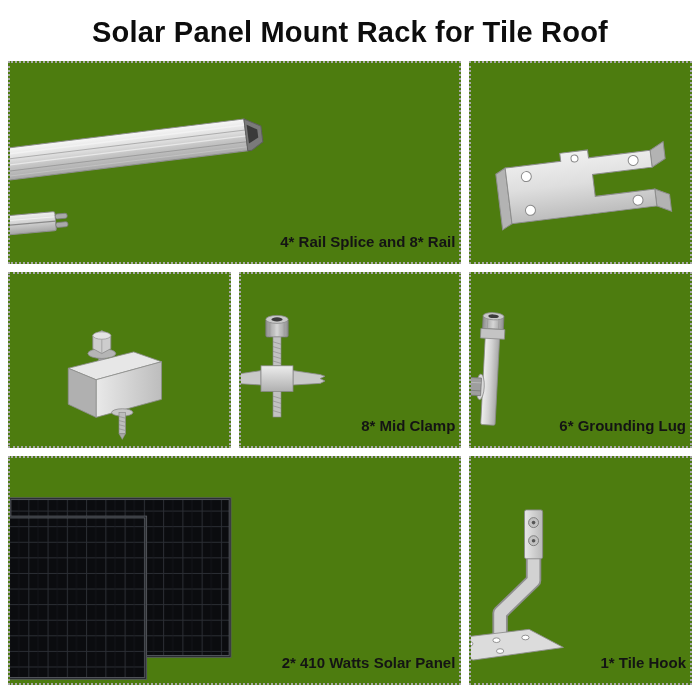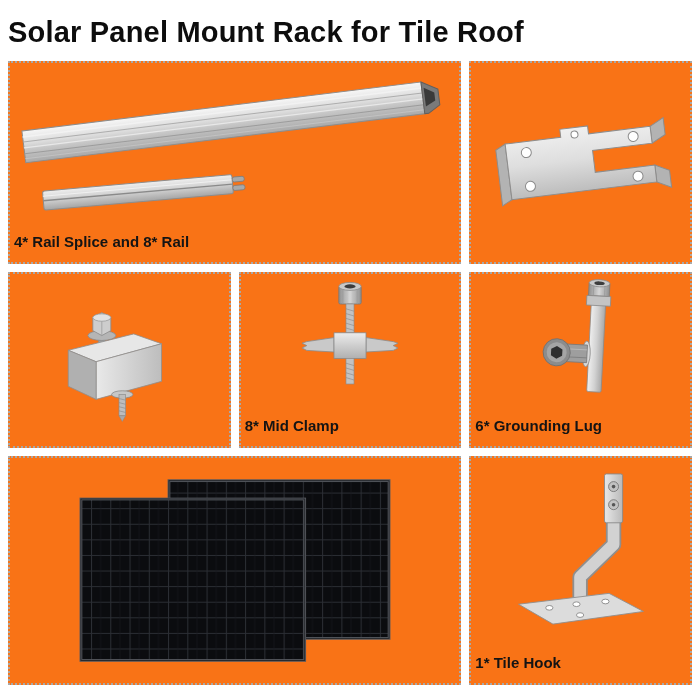--- a/index.html
+++ b/index.html
@@ -3,35 +3,35 @@
 <meta charset="utf-8">
 <style>
   * { margin: 0; padding: 0; box-sizing: border-box; }
   html, body { background: #ffffff; }
   .page {
     width: 700px; height: 700px; background: #ffffff;
     font-family: "Liberation Sans", sans-serif;
     overflow: hidden;
   }
   .title {
-    text-align: left; font-weight: bold; font-size: 29px;
+    text-align: center; font-weight: bold; font-size: 29px;
     color: #0d0d0d; padding: 16px 8px 12px; letter-spacing: 0.2px;
   }
   .grid {
     display: grid;
     grid-template-columns: repeat(3, 1fr);
     grid-template-rows: 203px 176px 229px;
     gap: 8px;
     padding: 0 8px 8px;
   }
   .panel {
     border: 2px dotted #a8a8a8;
-    background: #f97316;
-    display: flex; flex-direction: column;
-    align-items: flex-start; justify-content: flex-end;
+    background: #4d7c0f;
+    display: flex; flex-direction: row;
+    align-items: flex-end; justify-content: flex-end;
     overflow: hidden;
   }
   .span2 { grid-column: span 2; }
   .art {
     flex: 1 1 auto; width: 100%;
     display: flex; align-items: center; justify-content: center;
     min-height: 0;
   }
   .art svg { display: block; }
   .caption {
@@ -231,20 +231,21 @@
           <g>
             <rect x="148" y="4" width="240" height="172" fill="url(#cells)" stroke="#55585e" stroke-width="3"></rect>
             <rect x="148" y="4" width="240" height="172" fill="none" stroke="#23252a" stroke-width="1"></rect>
           </g>
           <g>
             <rect x="52" y="24" width="244" height="176" fill="url(#cells)" stroke="#55585e" stroke-width="3"></rect>
             <rect x="52" y="24" width="244" height="176" fill="none" stroke="#23252a" stroke-width="1"></rect>
           </g>
         </svg>
       </div>
+      <div class="caption">2* 410 Watts Solar Panel</div>
     </section>
 
     <section class="panel">
       <div class="art">
         <svg width="190" height="186" viewBox="0 0 210 205">
           <defs>
             <linearGradient id="thGrad" x1="0" y1="0" x2="1" y2="0">
               <stop offset="0" stop-color="#e8e8e8"></stop>
                 <stop offset="1" stop-color="#b9b9b9"></stop>
             </linearGradient>

